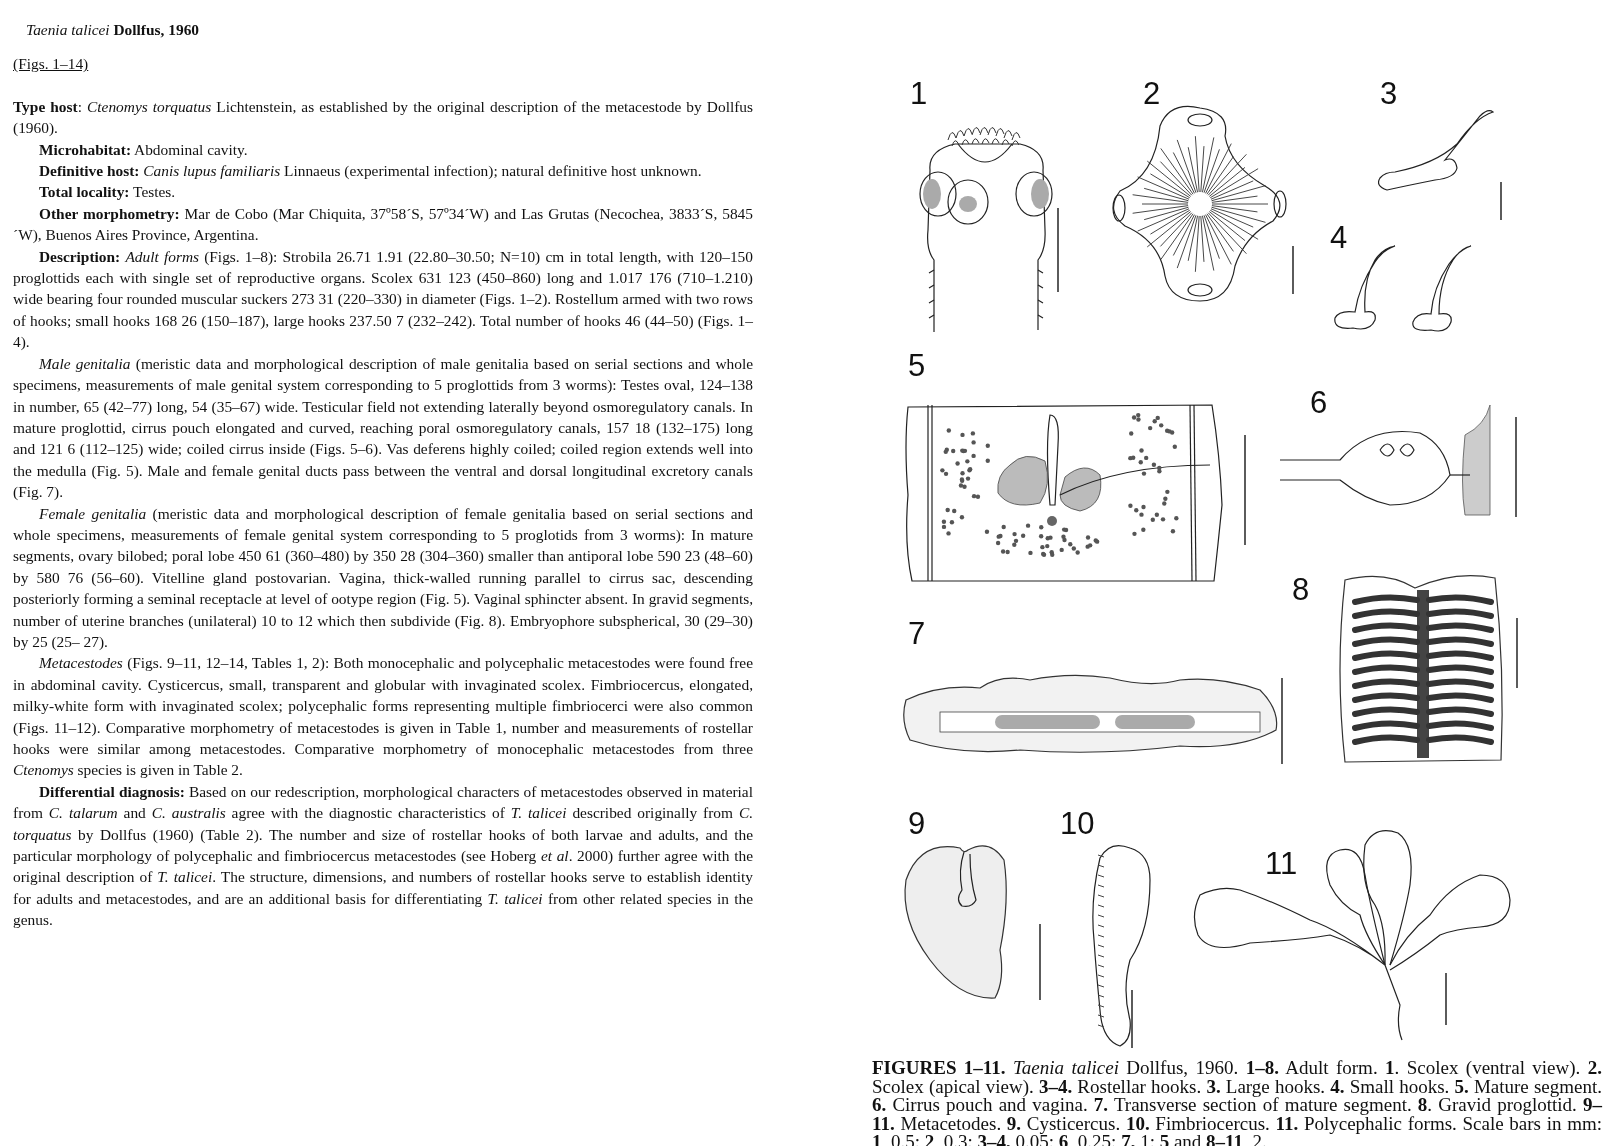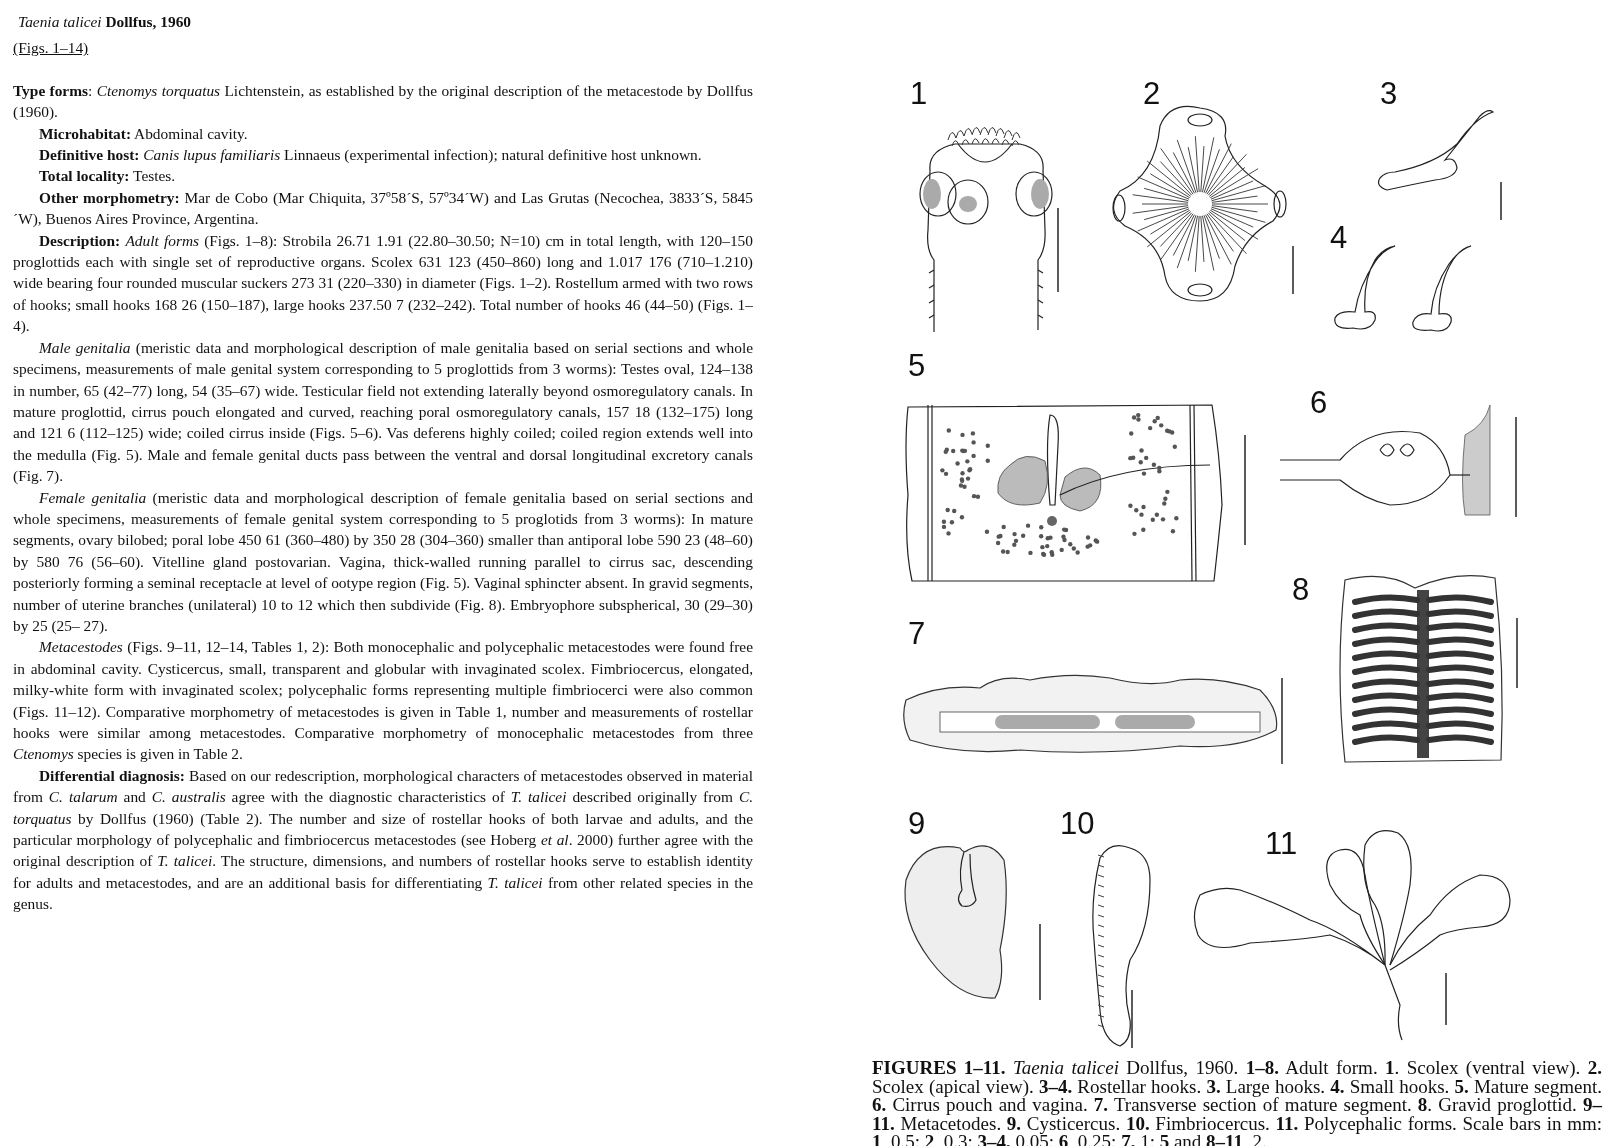--- a/index.html
+++ b/index.html
@@ -1,19 +1,19 @@
 <!DOCTYPE html>
 <html><head>
 <meta charset="utf-8">
 <style>
   html, body { margin: 0; padding: 0; background: #ffffff; }
   body { width: 1618px; height: 1146px; position: relative; overflow: hidden;
          font-family: "Liberation Serif", serif; color: #111; }
   .left-col { position: absolute; left: 13px; top: 6px; width: 740px; font-size: 15.4px; line-height: 21.4px; }
-  .title { margin: 5px; font-weight: bold; font-size: 15.4px; }
+  .title { margin: 13px; font-weight: bold; font-size: 15.4px; }
   .title i { font-weight: normal; }
   .figs-ref { margin: 0 0 21px 0; text-decoration: underline; }
   p { margin: 0; text-align: justify; }
   p.indent { text-indent: 26px; }
   b { font-weight: bold; }
   .fig-area { position: absolute; left: 900px; top: 70px; width: 718px; height: 970px; }
   .fig-label { position: absolute; font-family: "Liberation Sans", sans-serif; font-size: 31px; color: #111; }
   svg { position: absolute; overflow: visible; }
   .stroke { fill: none; stroke: #222; stroke-width: 1.2; }
   .scale { stroke: #333; stroke-width: 1.6; }
@@ -21,21 +21,21 @@
 </style>
 </head>
 <body>
 
 <div class="left-col">
   <div class="title">
     <i>Taenia talicei</i><span> Dollfus, 1960</span>
   </div>
   <div class="figs-ref">(Figs. 1–14)</div>
   <div id="paragraphs">
-      <p><b>Type forms</b>: <i>Ctenomys torquatus</i><span> Lichtenstein, as established by the original description of the metacestode by Dollfus (1960).</span></p>
+      <p><b>Type host</b>: <i>Ctenomys torquatus</i><span> Lichtenstein, as established by the original description of the metacestode by Dollfus (1960).</span></p>
       <p class="indent"><b>Microhabitat:</b> <span>Abdominal cavity.</span></p>
       <p class="indent"><b>Definitive host:</b> <i>Canis lupus familiaris</i><span> Linnaeus (experimental infection); natural definitive host unknown.</span></p>
       <p class="indent"><b>Total locality:</b> <span>Testes.</span></p>
       <p class="indent"><b>Other morphometry:</b> <span>Mar de Cobo (Mar Chiquita, 37º58´S, 57º34´W) and Las Grutas (Necochea, 3833´S, 5845´W), Buenos Aires Province, Argentina.</span></p>
       <p class="indent"><b>Description:</b> <i>Adult forms</i><span> (Figs. 1–8): Strobila 26.71 1.91 (22.80–30.50; N=10) cm in total length, with 120–150 proglottids each with single set of reproductive organs. Scolex 631 123 (450–860) long and 1.017 176 (710–1.210) wide bearing four rounded muscular suckers 273 31 (220–330) in diameter (Figs. 1–2). Rostellum armed with two rows of hooks; small hooks 168 26 (150–187), large hooks 237.50 7 (232–242). Total number of hooks 46 (44–50) (Figs. 1–4).</span></p>
       <p class="indent"><i>Male genitalia</i><span> (meristic data and morphological description of male genitalia based on serial sections and whole specimens, measurements of male genital system corresponding to 5 proglottids from 3 worms): Testes oval, 124–138 in number, 65 (42–77) long, 54 (35–67) wide. Testicular field not extending laterally beyond osmoregulatory canals. In mature proglottid, cirrus pouch elongated and curved, reaching poral osmoregulatory canals, 157 18 (132–175) long and 121 6 (112–125) wide; coiled cirrus inside (Figs. 5–6). Vas deferens highly coiled; coiled region extends well into the medulla (Fig. 5). Male and female genital ducts pass between the ventral and dorsal longitudinal excretory canals (Fig. 7).</span></p>
       <p class="indent"><i>Female genitalia</i><span> (meristic data and morphological description of female genitalia based on serial sections and whole specimens, measurements of female genital system corresponding to 5 proglotids from 3 worms): In mature segments, ovary bilobed; poral lobe 450 61 (360–480) by 350 28 (304–360) smaller than antiporal lobe 590 23 (48–60) by 580 76 (56–60). Vitelline gland postovarian. Vagina, thick-walled running parallel to cirrus sac, descending posteriorly forming a seminal receptacle at level of ootype region (Fig. 5). Vaginal sphincter absent. In gravid segments, number of uterine branches (unilateral) 10 to 12 which then subdivide (Fig. 8). Embryophore subspherical, 30 (29–30) by 25 (25– 27).</span></p>
       <p class="indent"><i>Metacestodes</i><span> (Figs. 9–11, 12–14, Tables 1, 2): Both monocephalic and polycephalic metacestodes were found free in abdominal cavity. Cysticercus, small, transparent and globular with invaginated scolex. Fimbriocercus, elongated, milky-white form with invaginated scolex; polycephalic forms representing multiple fimbriocerci were also common (Figs. 11–12). Comparative morphometry of metacestodes is given in Table 1, number and measurements of rostellar hooks were similar among metacestodes. Comparative morphometry of monocephalic metacestodes from three </span><i>Ctenomys</i><span> species is given in Table 2.</span></p>
       <p class="indent"><b>Differential diagnosis:</b> <span>Based on our redescription, morphological characters of metacestodes observed in material from </span><i>C. talarum</i><span> and </span><i>C. australis</i><span> agree with the diagnostic characteristics of </span><i>T. talicei</i><span> described originally from </span><i>C. torquatus</i><span> by Dollfus (1960) (Table 2). The number and size of rostellar hooks of both larvae and adults, and the particular morphology of polycephalic and fimbriocercus metacestodes (see Hoberg </span><i>et al</i><span>. 2000) further agree with the original description of </span><i>T. talicei</i><span>. The structure, dimensions, and numbers of rostellar hooks serve to establish identity for adults and metacestodes, and are an additional basis for differentiating </span><i>T. talicei</i><span> from other related species in the genus.</span></p>
     </div>
@@ -328,21 +328,21 @@
         <line x1="28" y1="135" x2="34" y2="137"></line>
         <line x1="28" y1="145" x2="34" y2="147"></line>
         <line x1="28" y1="155" x2="34" y2="157"></line>
         <line x1="28" y1="165" x2="34" y2="167"></line>
         <line x1="28" y1="175" x2="34" y2="177"></line>
         <line x1="28" y1="185" x2="34" y2="187"></line>
       </g>
     <line class="scale" x1="62" y1="150" x2="62" y2="208"></line>
   </svg>
 
-  <div class="fig-label" style="left:365px; top:756px;">11</div>
+  <div class="fig-label" style="left:365px; top:776px;">11</div>
   <svg style="left:290px; top:755px;" width="330" height="230">
     <path class="stroke" d="M195,140 L210,180 Q206,200 212,215"></path>
     <path class="stroke" d="M195,140 Q170,120 140,110 Q110,115 60,118 Q20,130 8,110 Q0,90 10,70 Q30,60 50,65 Q80,75 120,95 Q150,105 195,140"></path>
     <path class="stroke" d="M195,140 Q175,110 170,90 Q150,80 140,60 Q130,30 150,25 Q170,20 175,50 Q180,80 195,140"></path>
     <path class="stroke" d="M195,140 Q196,100 185,80 Q170,60 175,20 Q185,0 208,8 Q225,20 220,60 Q215,90 200,140"></path>
     <path class="stroke" d="M200,140 Q215,110 240,90 Q260,60 290,50 Q318,50 320,75 Q320,100 290,102 Q265,104 250,110 Q225,130 200,145"></path>
     <line class="scale" x1="256" y1="148" x2="256" y2="200"></line>
   </svg>
 </div>
 

